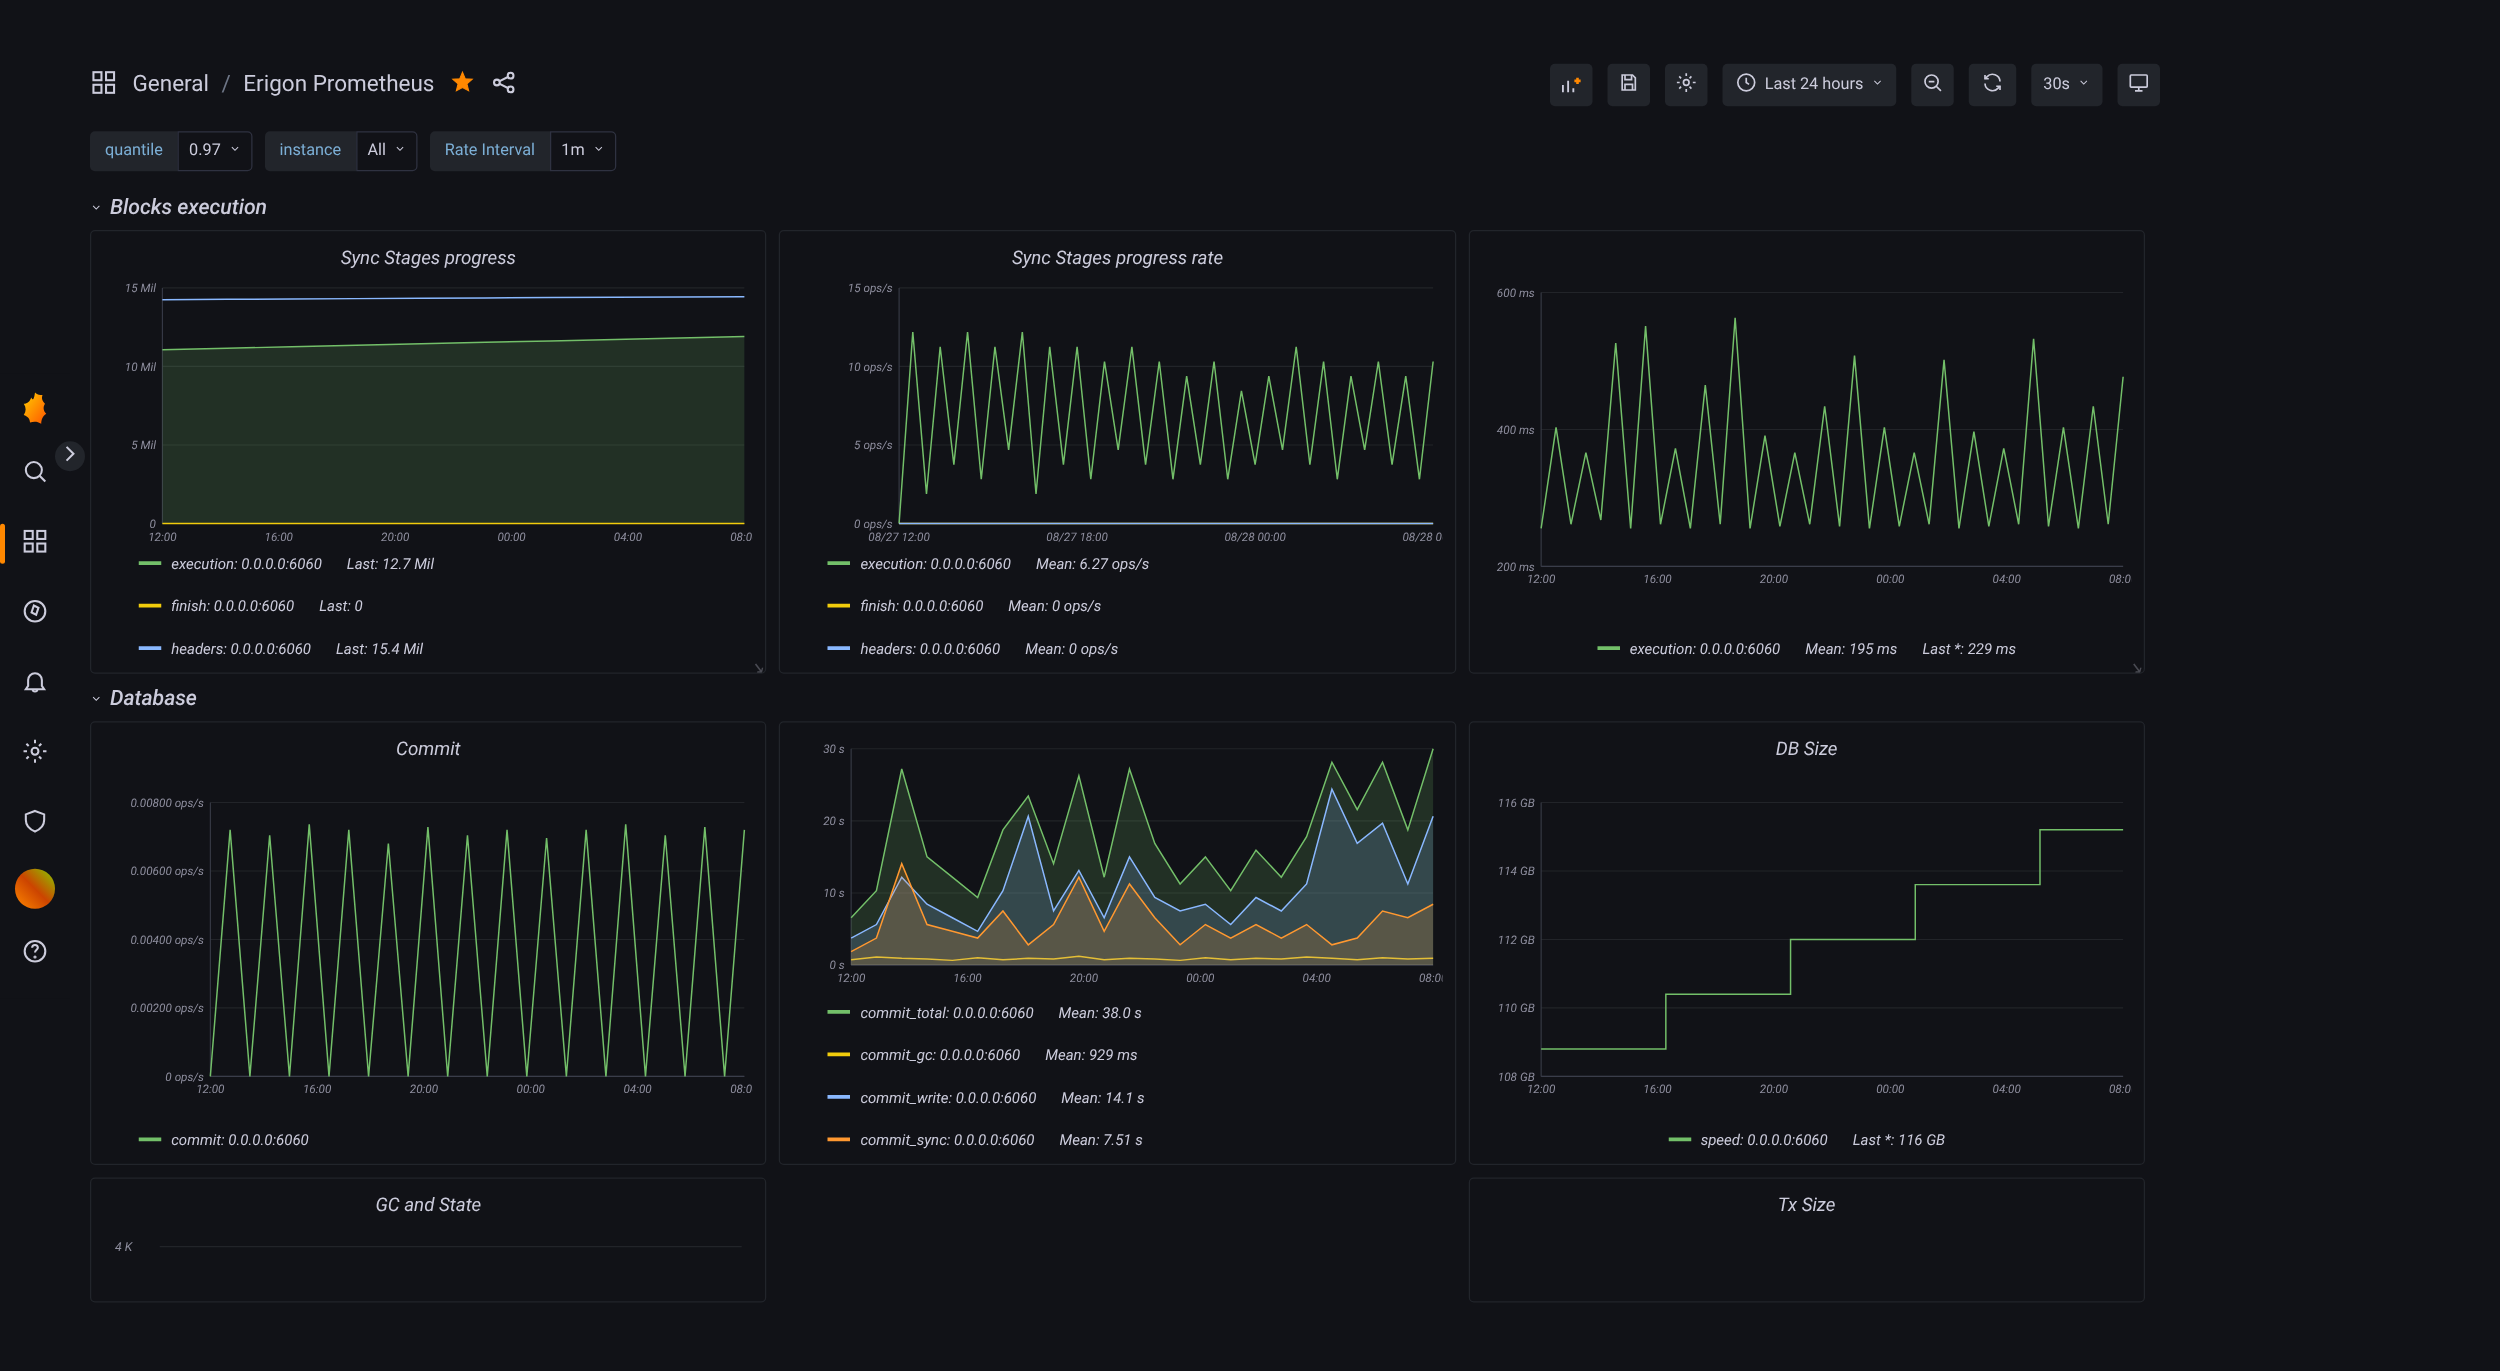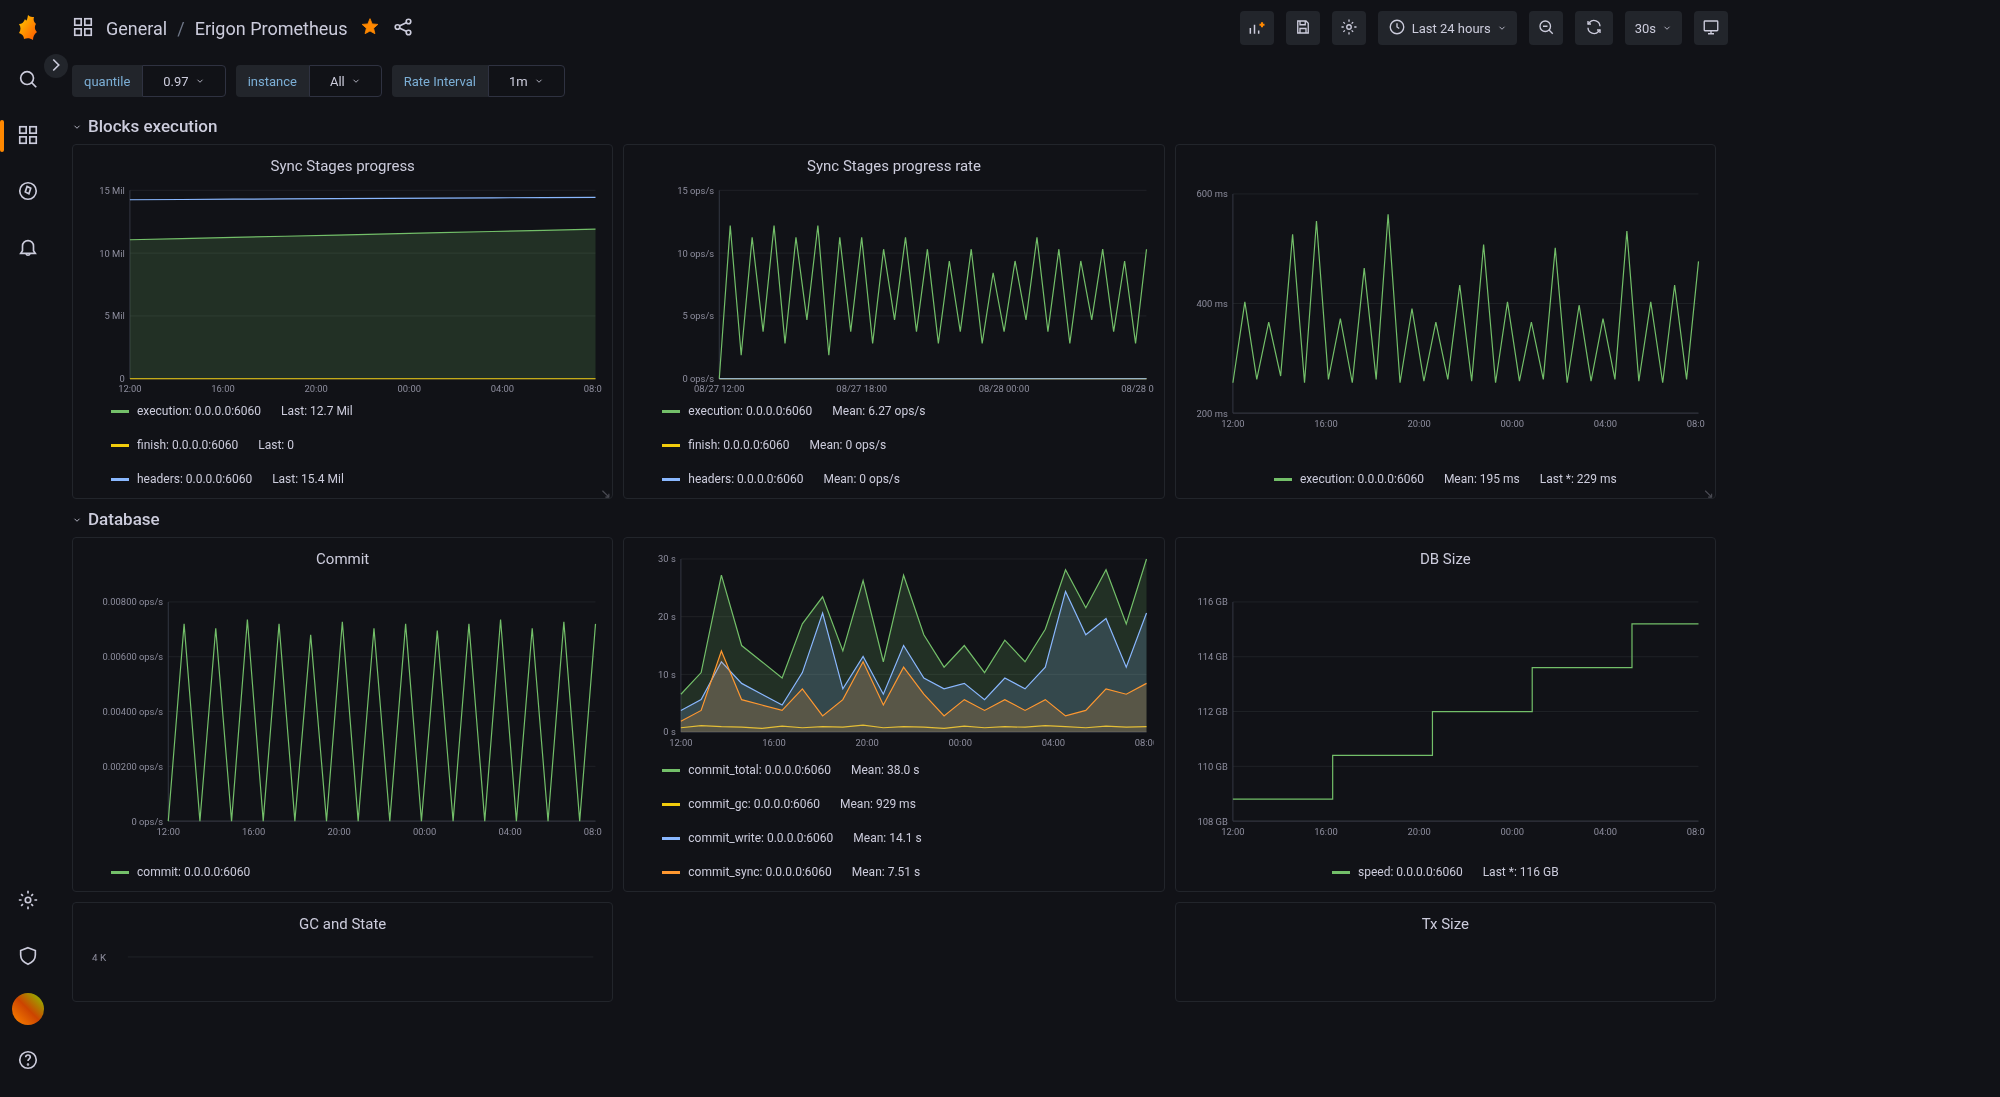--- a/index.html
+++ b/index.html
@@ -1,17 +1,17 @@
 <!DOCTYPE html>
 <html><head>
 <meta charset="utf-8">
 <style>
 * { margin:0; padding:0; box-sizing:border-box; }
 body { background:#111217; color:#ccccdc; font-family:-apple-system,BlinkMacSystemFont,"Segoe UI",Roboto,sans-serif; font-size:13px; overflow:hidden; }
-.app { display:flex; width:1744px; height:1097px; }
+.app { display:flex; width:1744px; height:1097px;align-items:center; }
 
 
 .sidebar { width:56px; background:#111217; display:flex; flex-direction:column; align-items:center; padding-top:12px; gap:16px; position:relative; }
 .sidebar .logo { width:32px; height:32px; display:flex; align-items:center; justify-content:center; }
 .sidebar .nav-item { width:40px; height:40px; display:flex; align-items:center; justify-content:center; border-radius:4px; cursor:pointer; position:relative; }
 .sidebar .nav-item.active::before { content:""; position:absolute; left:-8px; top:4px; bottom:4px; width:4px; background:#ff8800; border-radius:2px; }
 .sidebar .expand-toggle { position:absolute; top:54px; right:-12px; width:24px; height:24px; background:#22252b; border-radius:50%; display:flex; align-items:center; justify-content:center; cursor:pointer; }
 .sidebar .bottom-group { margin-top:auto; display:flex; flex-direction:column; align-items:center; gap:16px; padding-bottom:16px; }
 .sidebar .avatar { width:32px; height:32px; border-radius:50%; background:linear-gradient(45deg,#ff8800,#cc4400,#88cc00); }
 .icon svg { width:22px; height:22px; stroke:#ccccdc; fill:none; stroke-width:1.8; }
@@ -26,25 +26,25 @@
 .header .star-icon svg { stroke:#ff8800; fill:#ff8800; width:20px; height:20px; }
 .header .spacer { flex:1; }
 .header .btn { height:34px; padding:16px 10px; background:#22252b; border-radius:4px; display:flex; align-items:center; gap:6px; cursor:pointer; font-size:13px; }
 .header .btn .icon svg { width:18px; height:18px; }
 .header .icon-btn { width:34px; justify-content:center; padding:0; }
 .header .add-panel svg .plus { stroke:#ff8800; stroke-width:2.5; }
 
 
 .varbar { height:50px; display:flex; align-items:center; padding:0 16px; gap:10px; }
 .varlabel { background:#22252b; padding:0 12px; height:32px; display:flex; align-items:center; border-radius:4px 0 0 4px; color:#7cafd6; font-size:13px; }
-.varselect { background:#111217; border:1px solid #2f3241; padding:0 20px; height:32px; display:flex; align-items:center; gap:6px; border-radius:0 4px 4px 0; cursor:pointer; }
+.varselect { background:#111217; border:1px solid #2f3241; padding:0 8px; height:32px; display:flex; align-items:center; gap:6px; border-radius:0 4px 4px 0; cursor:pointer; }
 .vg { display:flex; }
 
 
-.content { flex:1; padding:0 28px 16px 16px; overflow:auto; }
+.content { flex:1; padding:0 28px 16px 16px; overflow:auto;font-style:italic; }
 .row-header { display:flex; align-items:center; gap:6px; padding:10px 0 8px 0; cursor:pointer; font-size:17px; font-weight:500; }
 .panels { display:flex; gap:10px; }
 .panel { flex:1; background:#111217; border:1px solid #22252b; border-radius:4px; padding:8px 10px 12px 10px; display:flex; flex-direction:column; position:relative; }
 .panel-title { text-align:center; font-size:15px; padding:4px 0 8px 0; }
 .panel .chart { flex:1; position:relative; }
 .panel .chart svg { width:100%; height:100%; }
 .legend { display:flex; flex-direction:column; gap:20px; padding-top:6px; padding-left:28px; font-size:12px; }
 .legend-item { display:flex; align-items:center; gap:8px; }
 .legend-item .swatch { width:18px; height:3px; border-radius:0; }
 .legend-item .stat { margin-left:12px; }

